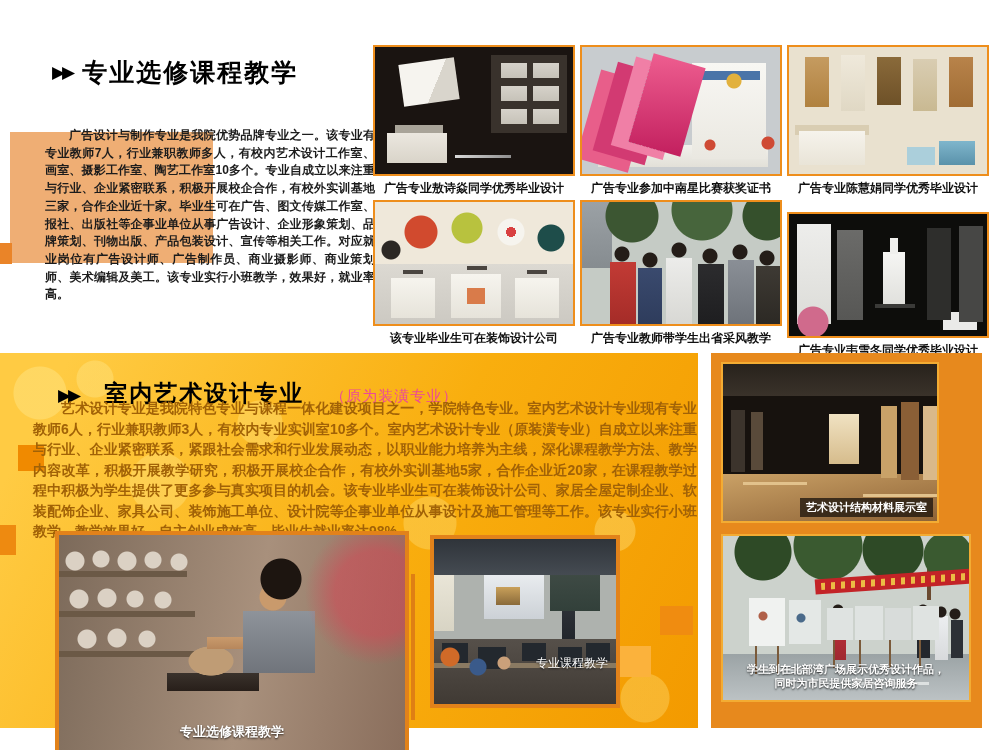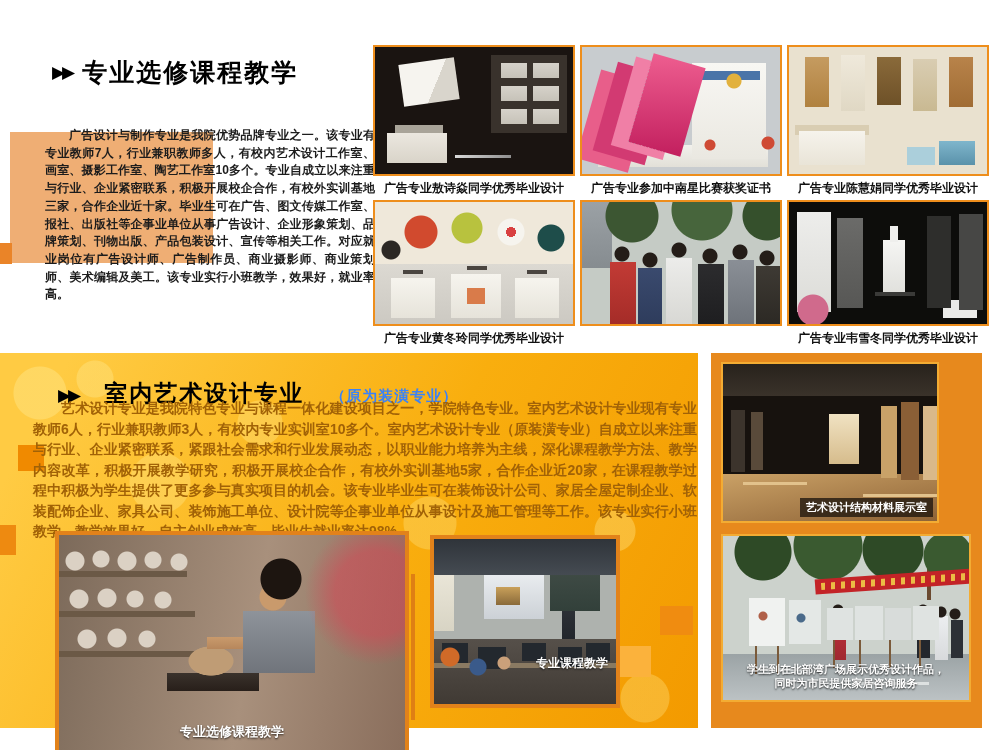--- a/index.html
+++ b/index.html
@@ -13,21 +13,21 @@
   .h-top{font-size:25px;font-weight:bold;color:#000;margin:0;letter-spacing:2px;}
   .tan{left:10px;top:132px;width:203px;height:131px;background:#EFAE74;}
   .sq-top{left:0;top:243px;width:12px;height:21px;background:#EA8428;}
   .body-top{position:absolute;left:29px;top:111px;width:330px;margin:16px;
             font-size:12px;line-height:17.7px;font-weight:bold;color:#1c1c1c;
             text-align:justify;text-indent:2em;}
 
   
   .tile{position:absolute;width:202px;padding-left:8px;}
   .t1{left:365px;top:45px;} .t2{left:572px;top:45px;} .t3{left:779px;top:45px;}
-  .t4{left:365px;top:200px;} .t5{left:572px;top:200px;} .t6{left:779px;top:200px;}
+  .t4{left:365px;top:200px;} .t5{left:572px;top:200px;} .t6{left:779px;top:212px;}
   .tile .ph{width:202px;border:2px solid #EE8E1C;box-sizing:border-box;position:relative;overflow:hidden;}
   .r1 .ph{height:131px;} .r2 .ph{height:126px;}
   .tile figcaption{margin-top:4px;text-align:center;font-size:12px;font-weight:bold;color:#111;white-space:nowrap;}
   .tile figure,figure{margin:0;}
 
   .ph-a1{background:
     linear-gradient(#d6d2ca,#c6c2b8) no-repeat 126px 16px/26px 15px,
     linear-gradient(#d6d2ca,#c6c2b8) no-repeat 158px 16px/26px 15px,
     linear-gradient(#d6d2ca,#c6c2b8) no-repeat 126px 39px/26px 15px,
     linear-gradient(#d6d2ca,#c6c2b8) no-repeat 158px 39px/26px 15px,
@@ -121,21 +121,21 @@
     radial-gradient(circle at 430px 170px,rgba(255,228,130,.35) 0 26px,transparent 27px),
     radial-gradient(circle at 615px 178px,rgba(255,228,130,.4) 0 20px,transparent 21px),
     radial-gradient(circle at 520px 305px,rgba(255,228,130,.35) 0 34px,transparent 35px),
     radial-gradient(circle at 180px 330px,rgba(255,228,130,.35) 0 26px,transparent 27px),
     radial-gradient(circle at 645px 345px,rgba(255,228,130,.35) 0 24px,transparent 25px),
     linear-gradient(118deg,#FFCB43 8%,#F9AE0E 55%,#F39A00 100%);}
   .panel-r{left:711px;top:353px;width:271px;height:375px;background:#E7891D;}
 
   .title-row-b{position:absolute;left:58px;top:362px;display:flex;align-items:baseline;gap:10px;}
   .h-bot{font-size:23px;font-weight:bold;color:#000;margin:16px;letter-spacing:2px;}
-  .h-bot-note{font-size:15px;font-weight:bold;color:#3b82f6;letter-spacing:1px;}
+  .h-bot-note{font-size:15px;font-weight:normal;color:#ec4899;letter-spacing:1px;}
   .body-bot{position:absolute;left:33px;top:398px;width:664px;margin:0;
             font-size:14px;line-height:20.5px;font-weight:bold;color:#a16207;
             text-align:justify;text-indent:2em;}
 
   .d2{left:18px;top:445px;width:26px;height:26px;background:#F08A00;}
   .d3{left:0;top:525px;width:16px;height:30px;background:#EE8A10;}
   .d4{left:660px;top:606px;width:33px;height:29px;background:#F08C10;}
   .d5{left:599px;top:646px;width:52px;height:31px;background:#FBB23C;}
   .stripe{top:574px;width:4px;height:146px;background:#DF7F14;}
   .s1{left:403px;} .s2{left:411px;}
@@ -249,21 +249,21 @@
     linear-gradient(#dde1e1,#dde1e1) no-repeat 30px 132px/56px 3px,
     linear-gradient(#dde1e1,#dde1e1) no-repeat 130px 146px/76px 3px,
     linear-gradient(#9ba3a5,#bcc2c4) no-repeat 0 118px/246px 46px,
     #ccd2cc;}
   .banner{position:absolute;left:92px;top:38px;width:158px;height:15px;
     background:repeating-linear-gradient(90deg,rgba(238,196,70,.95) 0 4px,transparent 4px 10px) 6px 4px/146px 7px no-repeat,#c32327;
     transform:rotate(-4deg);}
 
   .cap-pot{position:absolute;left:0;right:0;bottom:10px;text-align:center;color:#fff;
     font-size:13px;font-weight:bold;text-shadow:0 1px 2px rgba(0,0,0,.75);}
-  .cap-class{position:absolute;right:8px;bottom:32px;color:#fff;font-size:12px;font-weight:bold;
+  .cap-class{position:absolute;right:8px;bottom:32px;color:#fff;font-size:12px;font-weight:normal;
     text-shadow:0 1px 2px rgba(0,0,0,.75);}
   .cap-show{position:absolute;right:4px;bottom:4px;background:rgba(30,22,14,.78);color:#fff;
     font-size:11px;font-weight:bold;padding:2px 6px;}
   .cap-plaza{position:absolute;left:0;right:0;bottom:10px;text-align:center;color:#fff;
     font-size:11px;font-weight:bold;line-height:14px;text-shadow:0 1px 2px rgba(0,0,0,.85);}
 </style>
 </head>
 <body>
 
 <div class="page">
@@ -293,25 +293,26 @@
       <figcaption>广告专业参加中南星比赛获奖证书</figcaption>
     </figure>
 
     <figure class="tile t3 r1">
       <div class="ph ph-a3"></div>
       <figcaption>广告专业陈慧娟同学优秀毕业设计</figcaption>
     </figure>
 
     <figure class="tile t4 r2">
       <div class="ph ph-a4"></div>
-      <figcaption>广告专业黄冬玲同学优秀毕业设计</figcaption>
+      <figcaption>该专业毕业生可在装饰设计公司</figcaption>
     </figure>
 
     <figure class="tile t5 r2">
       <div class="ph ph-a5"></div>
+      <figcaption>广告专业教师带学生出省采风教学</figcaption>
     </figure>
 
     <figure class="tile t6 r2">
       <div class="ph ph-a6"></div>
       <figcaption>广告专业韦雪冬同学优秀毕业设计</figcaption>
     </figure>
   </section>
 
   <section>
     <div class="abs panel-l"></div>

